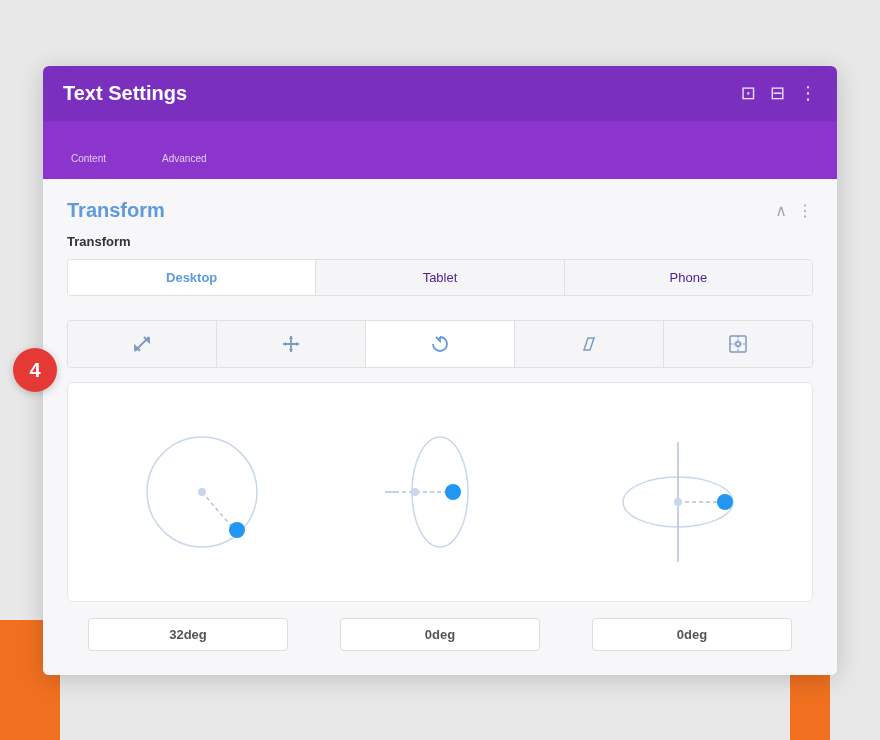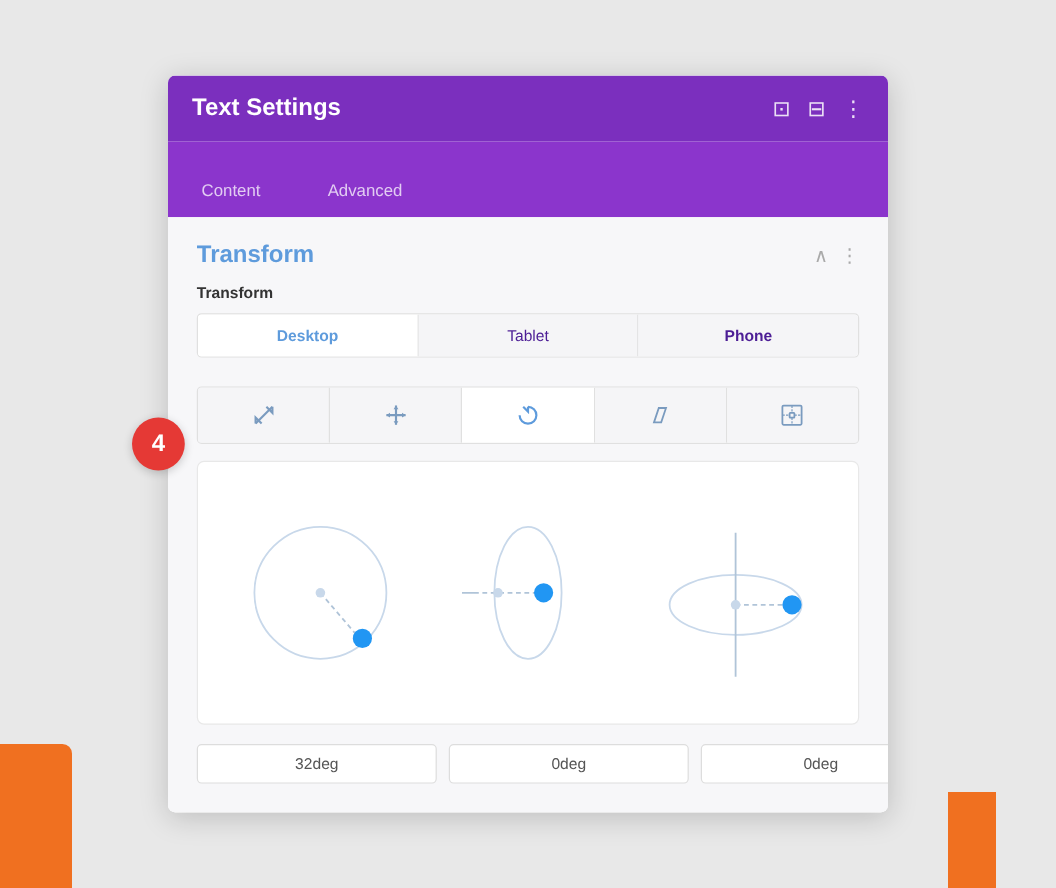--- a/index.html
+++ b/index.html
@@ -27,21 +27,21 @@
     .orange-br {
       position: absolute;
       bottom: 0;
       right: 50px;
       width: 40px;
       height: 80px;
       background: #f07020;
     }
 
     .panel {
-      width: 600px;
+      width: 794px;
       background: #fff;
       border-radius: 6px;
       box-shadow: 0 4px 24px rgba(0,0,0,0.18);
       overflow: hidden;
       position: relative;
       z-index: 10;
     }
 
     
     .panel-header {
@@ -68,21 +68,21 @@
     }
 
     
     .tabs {
       background: #8b35cc;
       display: flex;
     }
     .tab {
       padding: 12px 28px;
       color: rgba(255,255,255,0.75);
-      font-size: 14px;
+      font-size: 10px;
       font-weight: 500;
       cursor: pointer;
       border-bottom: 3px solid transparent;
       margin-top: 20px;
     }
     .tab.active {
       color: #fff;
       background: rgba(255,255,255,0.15);
       border-bottom: 3px solid #fff;
     }
@@ -136,21 +136,21 @@
     .device-tab {
       flex: 1;
       padding: 10px 0;
       text-align: center;
       font-size: 13px;
       color: #4c1d95;
       cursor: pointer;
       background: #f5f5f7;
       border-right: 1px solid #e0e0e0;
     }
-    .device-tab:last-child { border-right: none; font-weight: bold; }
+    .device-tab:last-child { border-right: none; }
     .device-tab.active {
       color: #5e9bdc;
       font-weight: 600;
       background: #fff;
     }
 
     
     .tool-buttons {
       display: flex;
       gap: 0;
@@ -206,20 +206,21 @@
     .deg-input {
       flex: 1;
       max-width: 200px;
       text-align: center;
       padding: 8px 12px;
       border: 1px solid #ddd;
       border-radius: 4px;
       font-size: 13px;
       color: #555;
       background: #fff;
+      font-weight: bold;
     }
 
     
     .badge-4 {
       position: absolute;
       left: -30px;
       top: 50%;
       transform: translateY(-50%);
       width: 44px;
       height: 44px;

